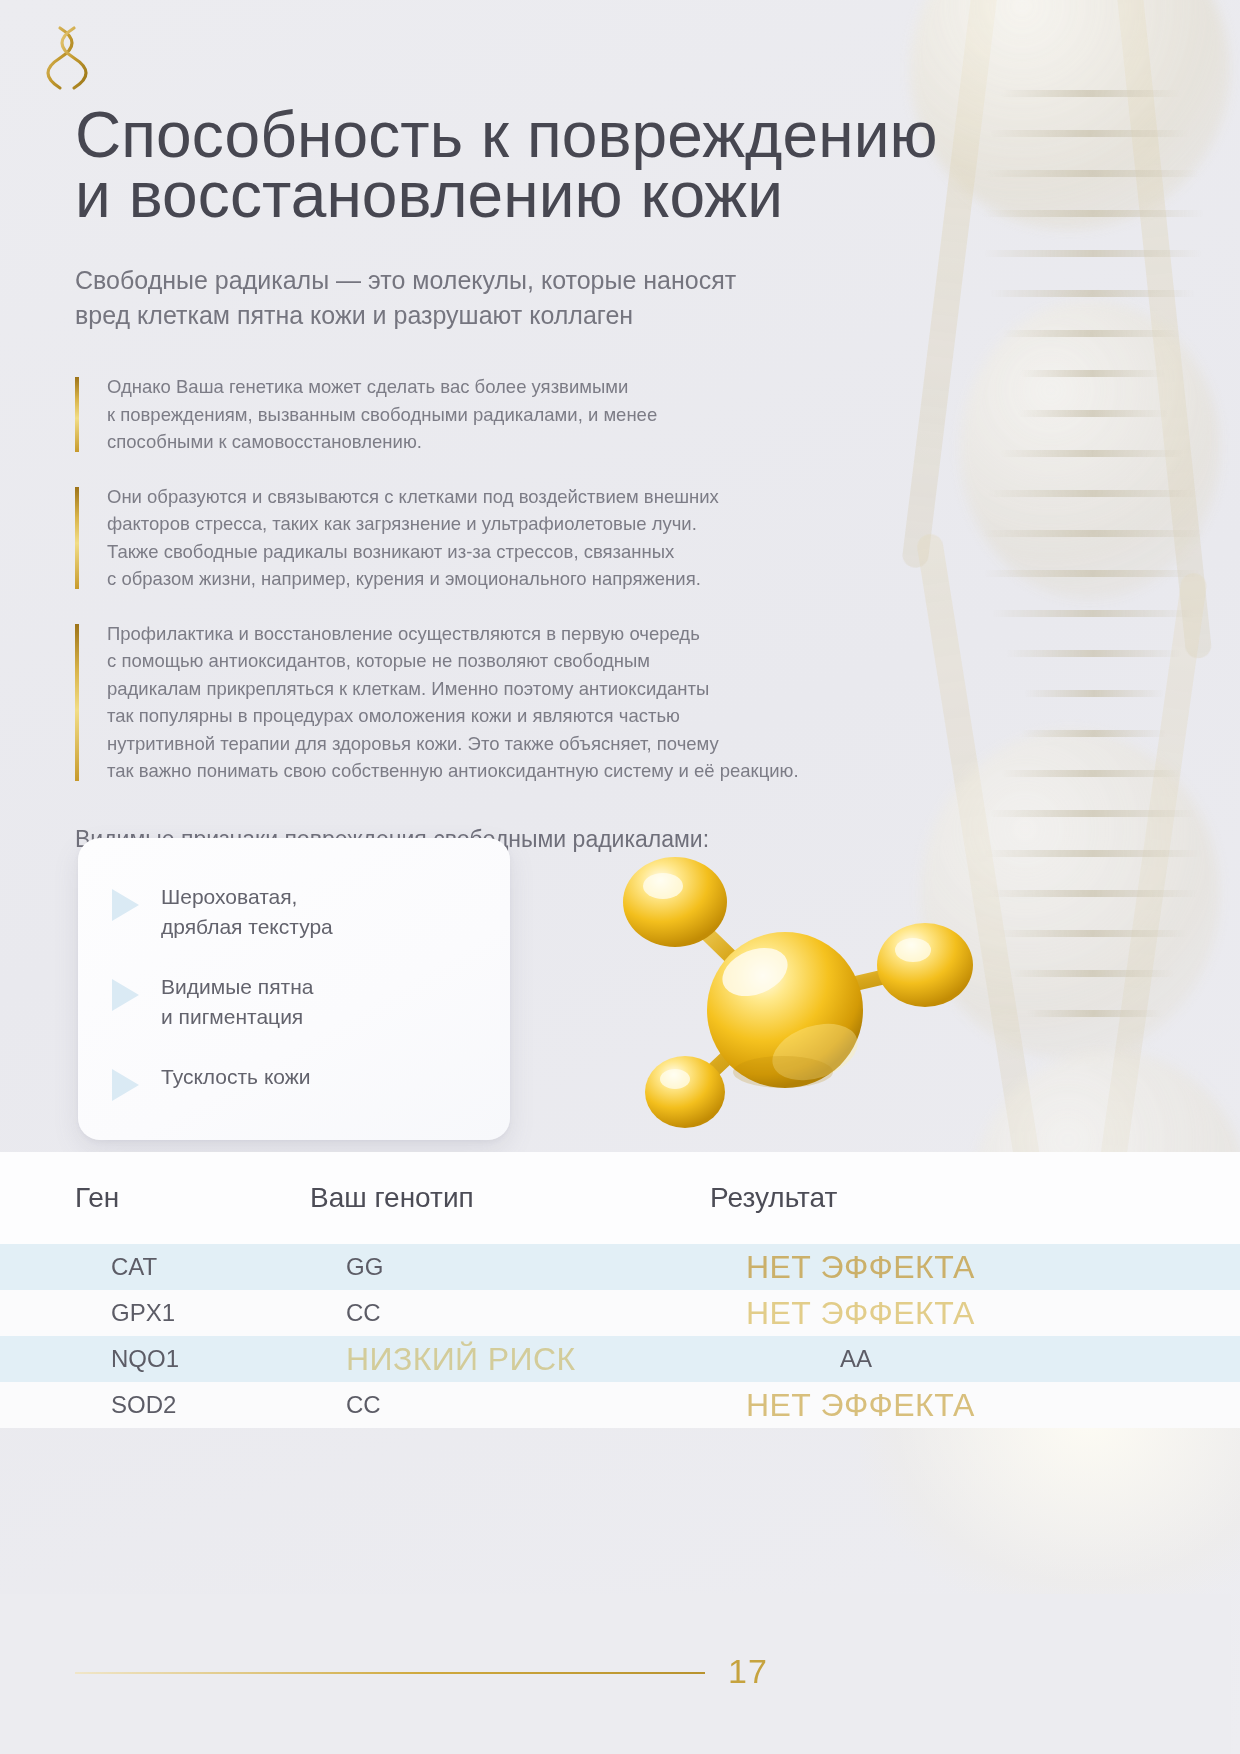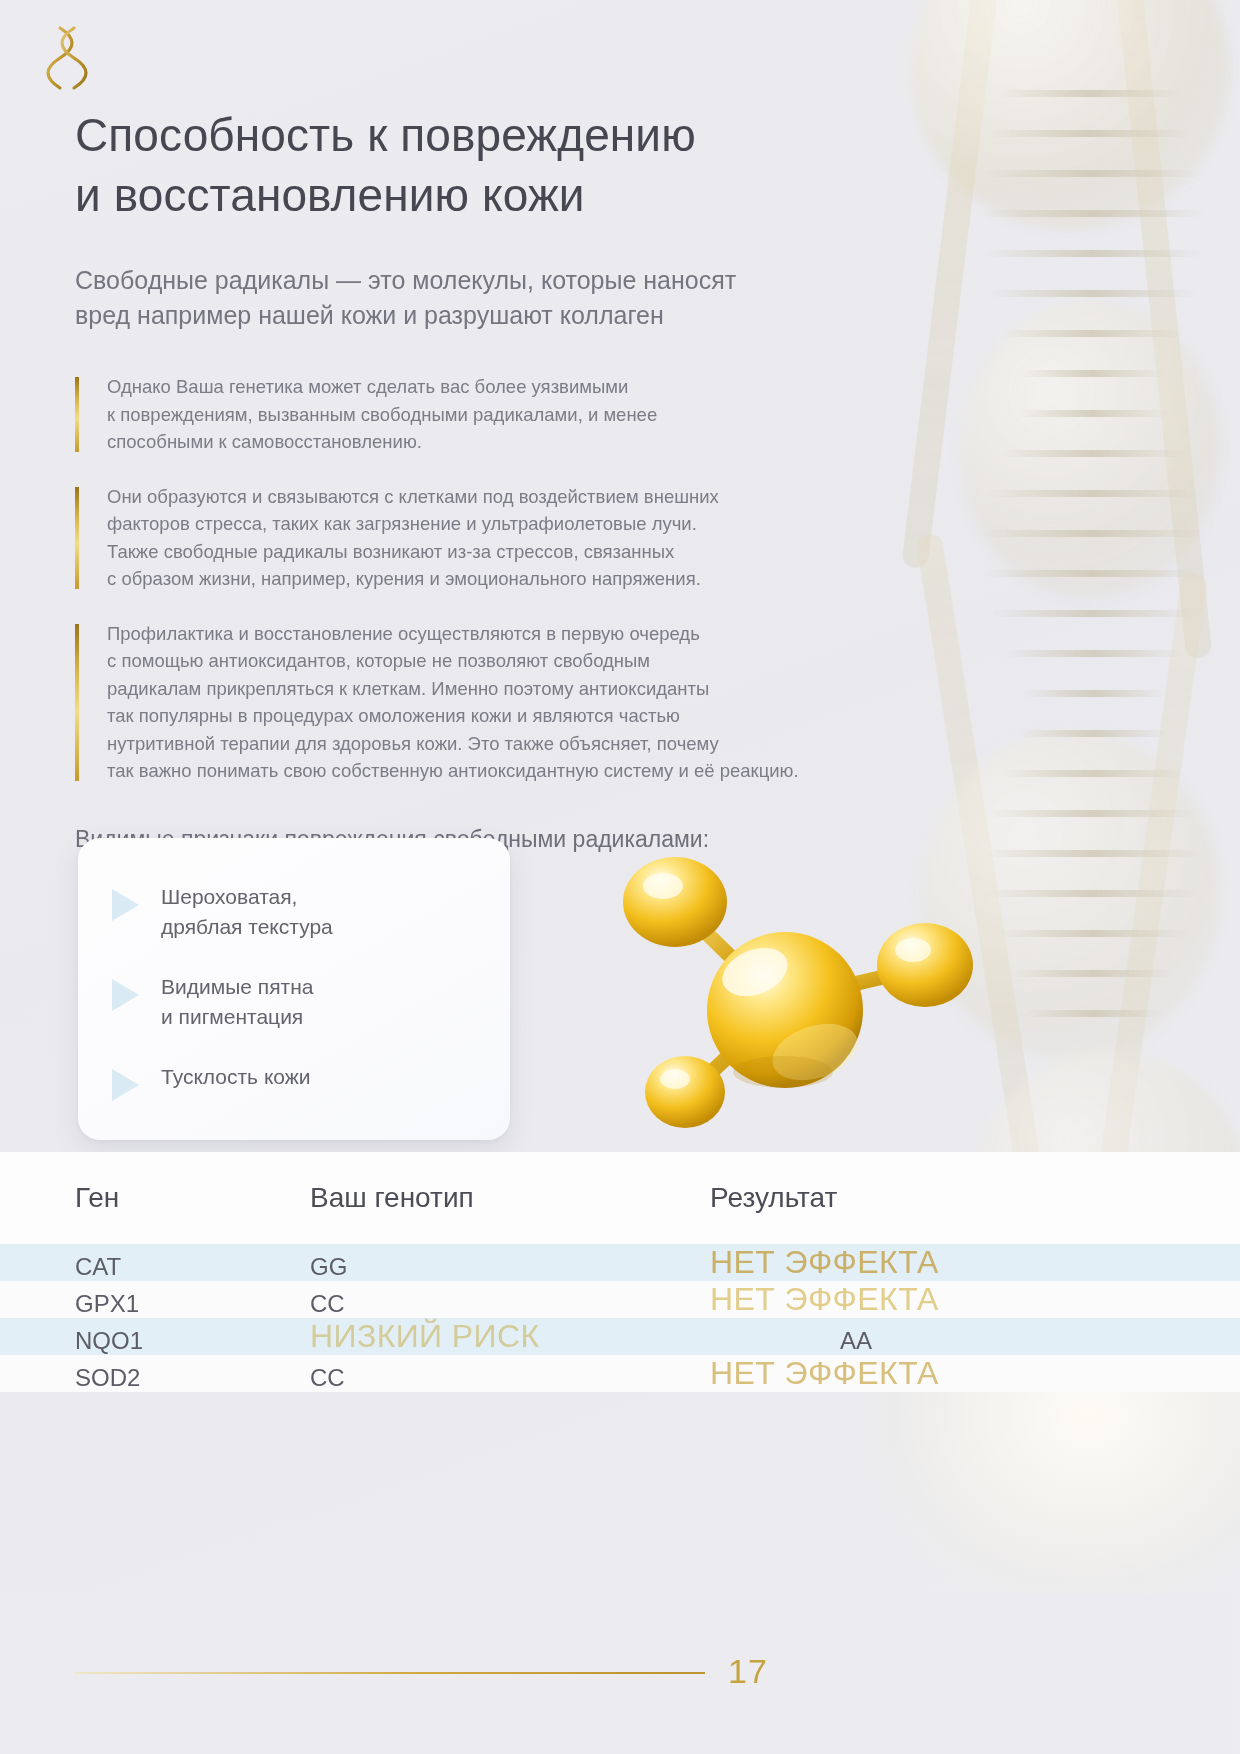--- a/index.html
+++ b/index.html
@@ -43,21 +43,21 @@
     filter:blur(6px);
   }
 
   
   .logo{ position:absolute; left:40px; top:22px; width:56px; height:72px; }
 
   
   .content{ position:absolute; left:75px; top:0; width:900px; }
 
   h1.title{
-    font-size:46px; line-height:60px; font-weight:300;
+    font-size:64px; line-height:60px; font-weight:300;
     color:#474751; letter-spacing:.1px;
     margin-top:105px; white-space:pre-line;
   }
   .subtitle{
     font-size:25px; line-height:35px; font-weight:300;
     color:#75757f; margin-top:38px; white-space:pre-line;
   }
 
   .blocks{ margin-top:40px; }
   .para-block{
@@ -105,21 +105,21 @@
   
   .table-wrap{
     position:absolute; left:0; right:0; top:1152px;
     background:#fbfcfd;
   }
   .thead{
     display:flex; height:92px; align-items:center;
     background:#fdfdfe;
   }
   .thead .c{ font-size:28px; font-weight:300; color:#4c4c56; }
-  .trow{ display:flex; height:37px; align-items:flex-end; }
+  .trow{ display:flex; height:46px; align-items:center;padding-left:36px; }
   .trow.odd{ background:#e2eff6; }
   .trow.even{ background:#fbfbfc; }
   .c1{ width:310px; padding-left:75px; }
   .c2{ width:400px; }
   .c3{ flex:1; }
   .trow .c{ font-size:24px; font-weight:300; color:#5c5c66; }
   .trow .res{ font-size:32px; font-weight:400; letter-spacing:.4px; }
 
   
   .footer{ position:absolute; left:0; right:9px; bottom:0; height:160px; background:#ececf0; }
@@ -204,21 +204,21 @@
       </g>
     </svg>
   </div>
 
   <div class="content">
 
     <h1 class="title">Способность к повреждению
 и восстановлению кожи</h1>
 
     <div class="subtitle">Свободные радикалы — это молекулы, которые наносят
-вред например нашей кожи и разрушают коллаген</div>
+вред клеткам пятна кожи и разрушают коллаген</div>
 
     <div class="blocks">
       <div class="para-block">
         <p>Однако Ваша генетика может сделать вас более уязвимыми
 к повреждениям, вызванным свободными радикалами, и менее
 способными к самовосстановлению.</p>
       </div>
       <div class="para-block">
         <p>Они образуются и связываются с клетками под воздействием внешних
 факторов стресса, таких как загрязнение и ультрафиолетовые лучи.

